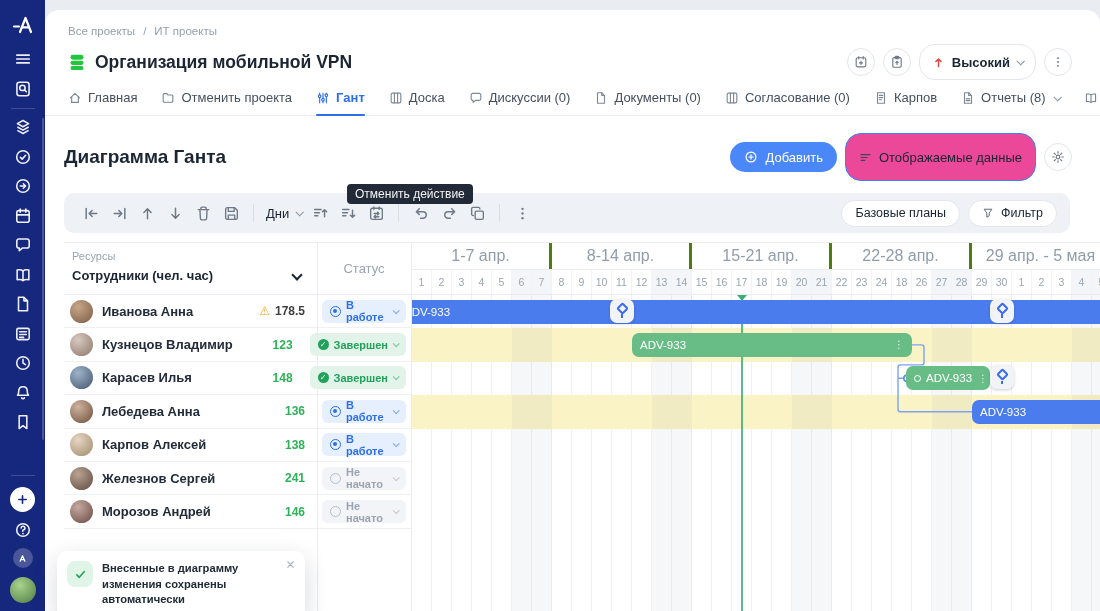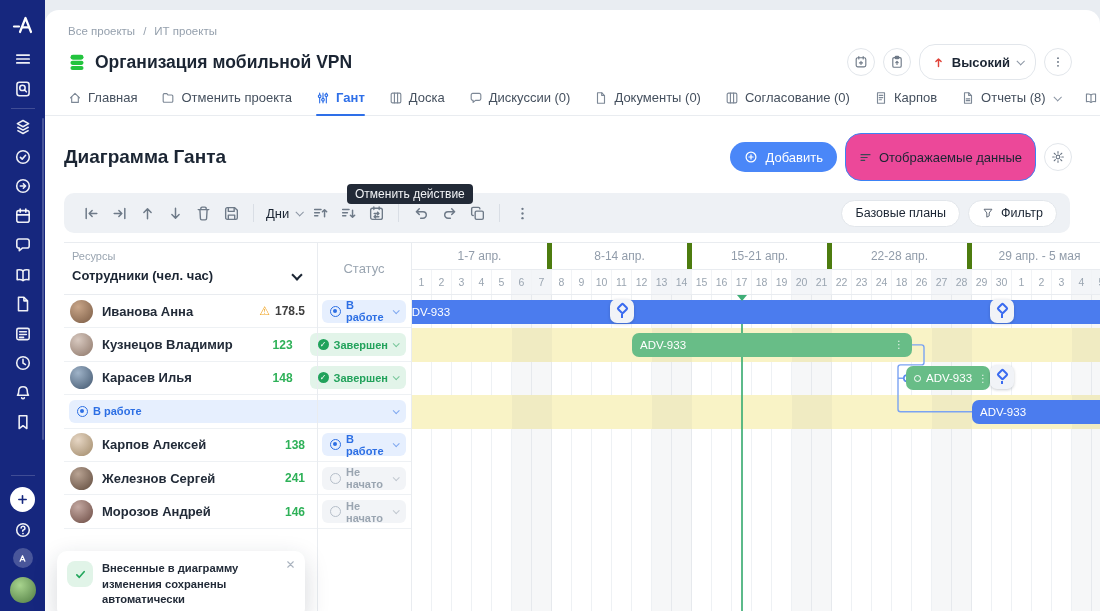--- a/index.html
+++ b/index.html
@@ -93,21 +93,21 @@
   .pill.done{background:#e2f4e9;color:#21a25b}
   .pill.not_started{background:#f2f4f7;color:#9aa5b1}
   .pic{width:11px;height:11px;border-radius:50%;flex:none;position:relative}
   .in_progress .pic{border:1.5px solid #2d6fe4}
   .in_progress .pic::after{content:"";position:absolute;left:2px;top:2px;width:4px;height:4px;border-radius:50%;background:#2d6fe4}
   .done .pic{background:#21a25b;color:#fff;font-size:8px;line-height:11px;text-align:center;font-family:"DejaVu Sans",sans-serif}
   .not_started .pic{border:1.5px solid #b6bfca}
   
   .timeline{flex:1;position:relative;overflow:hidden}
   .tl-weeks{height:27px;border-bottom:1px solid #e9ecf0;display:flex}
-  .week{flex:none;border-right:5px solid #4d7c0f;display:flex;align-items:center;justify-content:center;font-size:12px;color:#919caa}
+  .week{flex:none;border-right:3px solid #4d7c0f;display:flex;align-items:center;justify-content:center;font-size:16px;color:#919caa}
   .tl-days{height:25px;border-bottom:1px solid #e9ecf0;display:flex}
   .dayc{flex:none;width:20px;border-right:1px solid #f1f3f6;display:flex;align-items:center;justify-content:center;font-size:10.5px;color:#9aa5b1}
   .dayc.we{background:#f3f5f8}
   .tl-body{position:absolute;left:0;right:0;top:52px;bottom:0;background-image:repeating-linear-gradient(to right,transparent 0px,transparent 19px,#eef1f4 19px,#eef1f4 20px)}
   .band{position:absolute;left:0;right:0;height:33.4px;background:#f9f3c6;z-index:1}
   .stripe{position:absolute;top:0;bottom:0;width:20px;background:rgba(113,128,150,.065);z-index:2}
   .today-line{position:absolute;top:0;bottom:0;width:1.5px;background:rgba(63,174,118,.85);z-index:3}
   .today-tri{position:absolute;top:0;width:0;height:0;border-left:5px solid transparent;border-right:5px solid transparent;border-top:6px solid #3fae76;z-index:6}
   .links{position:absolute;left:0;top:0;z-index:4}
   .bar{position:absolute;height:24px;border-radius:7px;display:flex;align-items:center;padding:0 8px;color:#fff;font-size:11.5px;font-weight:400;white-space:nowrap;overflow:hidden;z-index:5;cursor:pointer}
@@ -560,20 +560,27 @@
             </div>
             <div class="statuscell">
               <div class="pill done">
                 <span class="pic">✓</span>
                 <span>Завершен</span>
                 <span class="chev"></span>
               </div>
             </div>
           </div>
           <div class="lrow">
+            <div class="namecell">
+              <span class="avatar av3"></span>
+              <span class="rname">Лебедева Анна</span>
+              <div class="rright">
+                <span class="hours green">136</span>
+              </div>
+            </div>
             <div class="statuscell">
               <div class="pill in_progress">
                 <span class="pic"></span>
                 <span>В работе</span>
                 <span class="chev"></span>
               </div>
             </div>
           </div>
           <div class="lrow">
             <div class="namecell">

